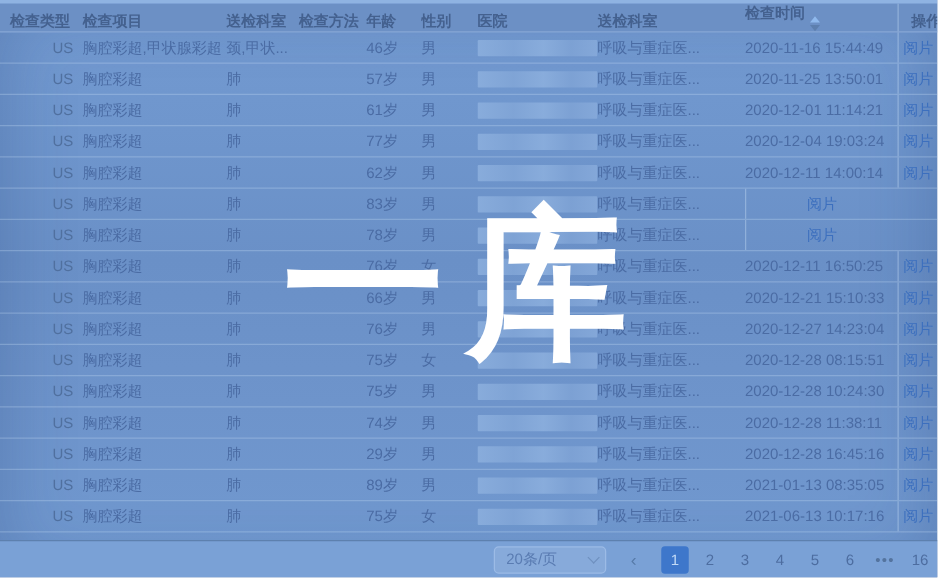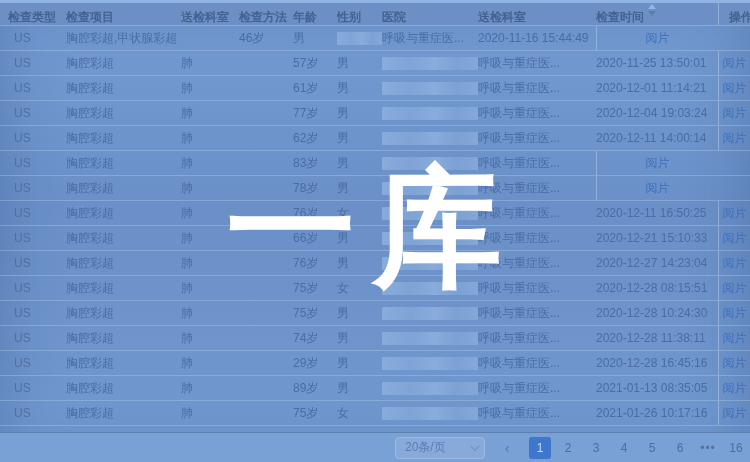--- a/index.html
+++ b/index.html
@@ -12,32 +12,32 @@
   }
   .topstrip{ height:3px; background:#8fb3e2; }
   
   .grid{ display:grid; grid-template-columns:66px 115px 58px 54px 44px 45px 96px 118px 122px 32px; }
   .thead{ height:23px; background:#6c90c5; border-bottom:1px solid rgba(170,198,234,.45); }
   .th{
     font-size:12px; font-weight:700; color:#44618f; line-height:29px;
     white-space:nowrap; overflow:hidden;
   }
   .th.c-type{ padding-left:8px; }
-  .th.c-time{ display:flex; align-items:flex-start; gap:4px; }
+  .th.c-time{ display:flex; align-items:flex-end; gap:4px; }
   .sorter{ display:flex; flex-direction:column; gap:2px; margin-top:1px; }
   .caret{ width:0; height:0; border-left:4px solid transparent; border-right:4px solid transparent; }
   .caret.up{ border-bottom:5px solid #8fb9ed; }
   .caret.down{ border-top:5px solid #5d7fae; }
   .tbody{ position:relative; }
   .tr{ height:25px; border-bottom:1px solid rgba(200,221,246,.30); }
   .td{
     font-size:12px; color:#4b6ca4; line-height:24px; white-space:nowrap; overflow:hidden;
     display:flex; align-items:center;
   }
-  .td.c-type{ padding-left:14px; color:#50709f; }
+  .td.c-type{ padding-left:42px; color:#50709f; }
   .td.c-action{ border-left:1px solid rgba(205,226,248,.38); justify-content:center; }
   .th.c-action{ border-left:1px solid rgba(205,226,248,.38); padding-left:10px; }
   .redact{
     display:inline-block; height:13px; border-radius:1px;
     background:linear-gradient(90deg,#8db0de 0%,#82a6d7 30%,#8db0de 55%,#7fa3d5 78%,#88abdb 100%);
     opacity:.85;
   }
   .link{ font-size:12px; color:#3c6fbe; cursor:pointer; text-decoration:none; }
   
   .watermark{
@@ -90,20 +90,21 @@
         <span class="caret down"></span>
       </span>
     </div>
     <div class="th c-action">操作</div>
   </div>
 
   <div class="tbody" id="tbody">
     <div class="tr grid">
       <div class="td c-type">US</div>
       <div class="td c-project">胸腔彩超,甲状腺彩超</div>
+      <div class="td c-part">颈,甲状...</div>
       <div class="td c-method"></div>
       <div class="td c-age">46岁</div>
       <div class="td c-gender">男</div>
       <div class="td c-hospital">
         <span class="redact" style="width: 112px;"></span>
       </div>
       <div class="td c-dept">呼吸与重症医...</div>
       <div class="td c-time">2020-11-16 15:44:49</div>
       <div class="td c-action">
         <a class="link">阅片</a>
@@ -350,21 +351,21 @@
       <div class="td c-type">US</div>
       <div class="td c-project">胸腔彩超</div>
       <div class="td c-part">肺</div>
       <div class="td c-method"></div>
       <div class="td c-age">75岁</div>
       <div class="td c-gender">女</div>
       <div class="td c-hospital">
         <span class="redact" style="width: 100px;"></span>
       </div>
       <div class="td c-dept">呼吸与重症医...</div>
-      <div class="td c-time">2021-01-26 10:17:16</div>
+      <div class="td c-time">2021-06-13 10:17:16</div>
       <div class="td c-action">
         <a class="link">阅片</a>
       </div>
     </div>
   </div>
 
   <div class="watermark">一库</div>
 
   <div class="footer">
     <div class="pgsize">

